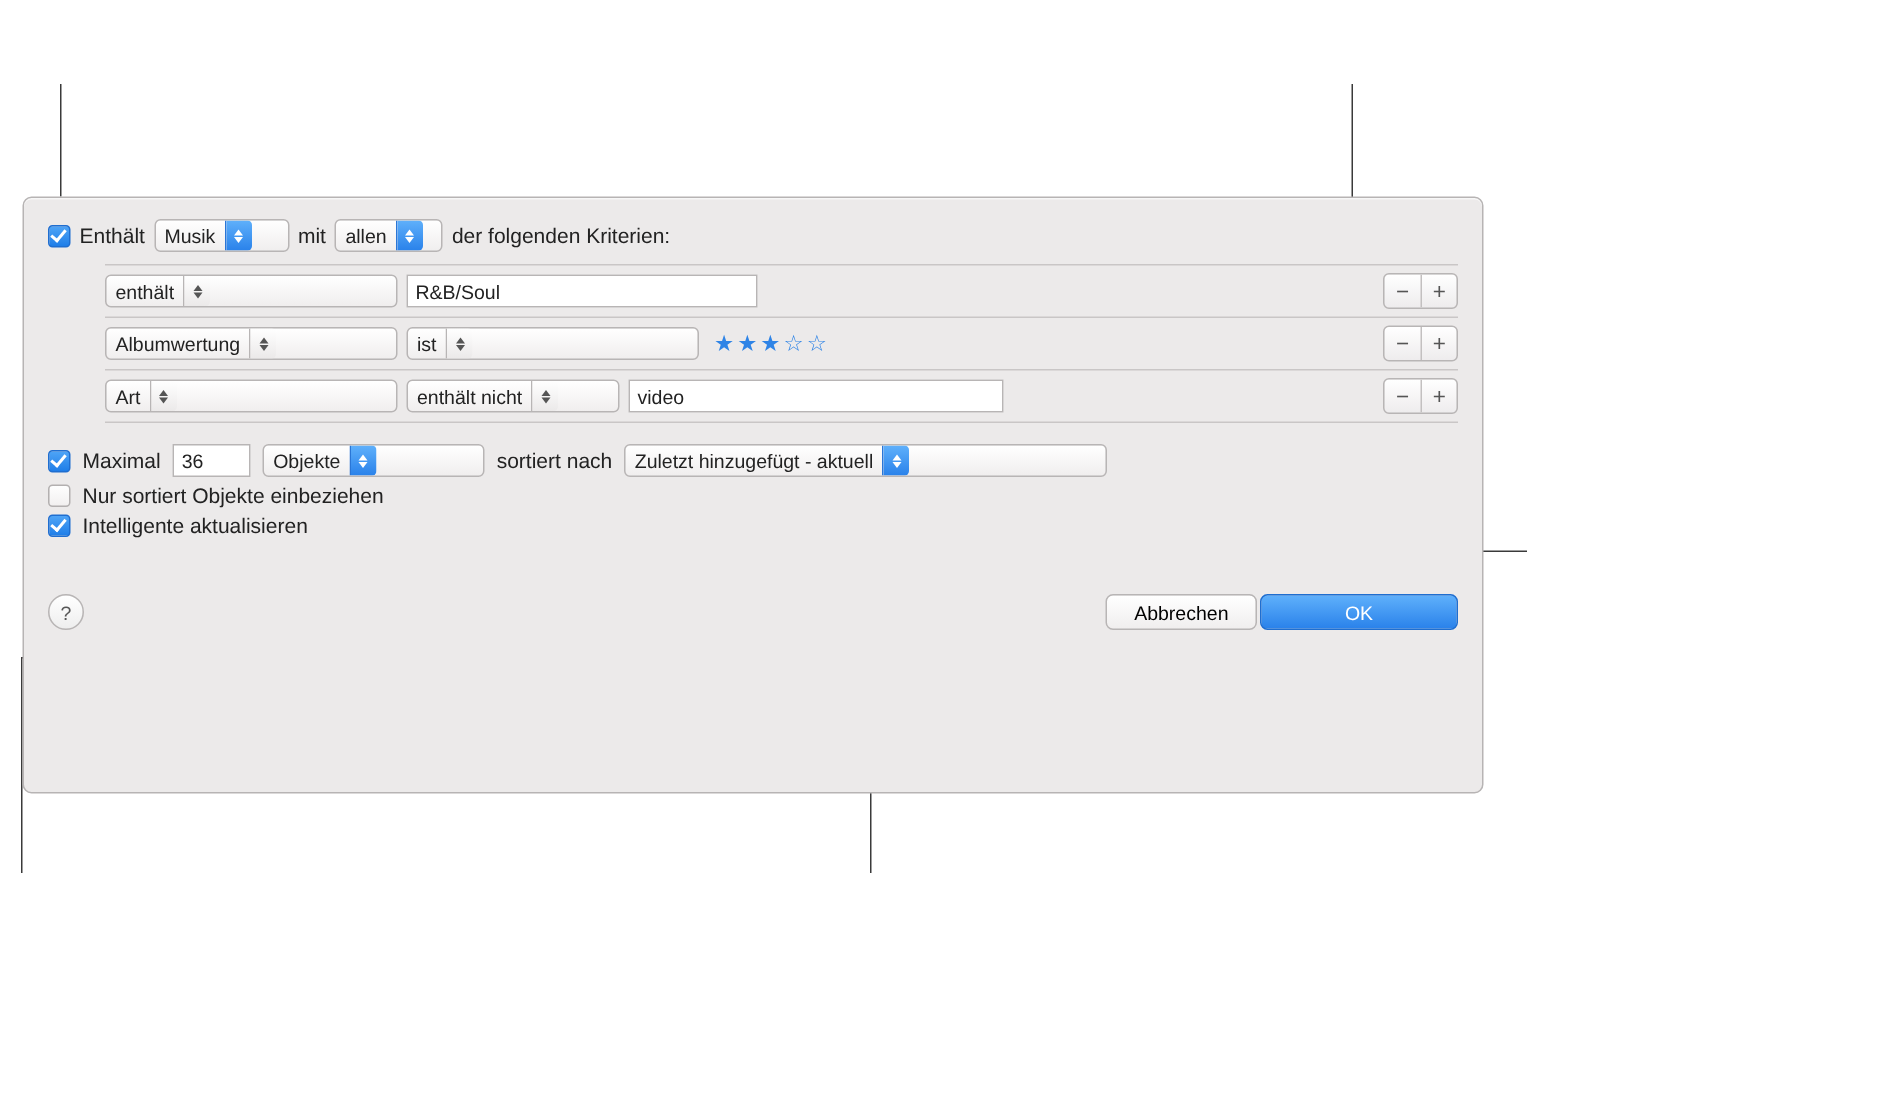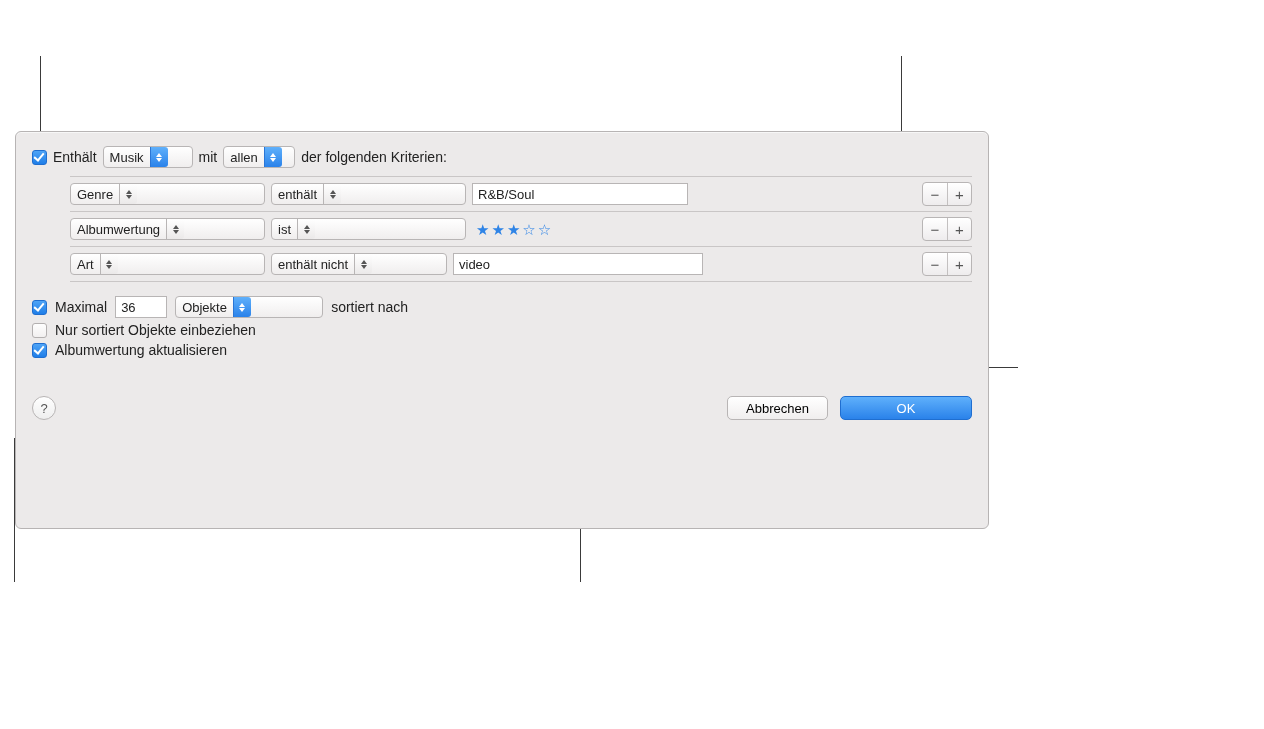--- a/index.html
+++ b/index.html
@@ -295,34 +295,27 @@
           </span>
         </span>
 
         <span class="label">der folgenden Kriterien:</span>
       </div>
 
       <div class="rules">
 
         <div class="rule-row">
           <span class="popup" style="width:195px">
-            <span class="pv">Genre</span>
-            <span class="ind">
-                <span class="tri-up"></span>
-                <span class="tri-down"></span>
-              </span>
-          </span>
-          <span class="popup" style="width:195px">
             <span class="pv">enthält</span>
             <span class="ind">
                 <span class="tri-up"></span>
                 <span class="tri-down"></span>
               </span>
           </span>
-          <span class="textfield" style="width:216px">
+          <span class="textfield" style="width:234px">
             <span>R&amp;B/Soul</span>
           </span>
           <span class="spacer"></span>
           <span class="pm">
             <button><span>−</span></button>
             <button><span>+</span></button>
           </span>
         </div>
 
         <div class="rule-row">
@@ -355,21 +348,21 @@
         </div>
 
         <div class="rule-row">
           <span class="popup" style="width:195px">
             <span class="pv">Art</span>
             <span class="ind">
                 <span class="tri-up"></span>
                 <span class="tri-down"></span>
               </span>
           </span>
-          <span class="popup" style="width:176px">
+          <span class="popup" style="width:142px">
             <span class="pv">enthält nicht</span>
             <span class="ind">
                 <span class="tri-up"></span>
                 <span class="tri-down"></span>
               </span>
           </span>
           <span class="textfield" style="width:250px">
             <span>video</span>
           </span>
           <span class="spacer"></span>
@@ -387,38 +380,45 @@
           <span>36</span>
         </span>
         <span class="popup blue" style="width:148px">
           <span class="pv">Objekte</span>
           <span class="ind">
               <span class="tri-up"></span>
               <span class="tri-down"></span>
             </span>
         </span>
         <span class="label">sortiert nach</span>
+        <span class="popup blue" style="width:322px">
+          <span class="pv">Zuletzt hinzugefügt - aktuell</span>
+          <span class="ind">
+              <span class="tri-up"></span>
+              <span class="tri-down"></span>
+            </span>
+        </span>
       </div>
 
       <div class="opt-row">
         <span class="checkbox"></span>
         <span class="label">Nur sortiert Objekte einbeziehen</span>
       </div>
 
       <div class="opt-row">
         <span class="checkbox checked"></span>
-        <span class="label">Albumwertung aktualisieren</span>
+        <span class="label">Intelligente aktualisieren</span>
       </div>
 
       <div class="bottom" style="position:relative; margin-top:38px; left:0; right:0; bottom:0;">
         <span class="help-btn">
           <span>?</span>
         </span>
         <span style="flex:1"></span>
-        <button class="btn" style="margin-right:12px">
+        <button class="btn" style="margin-right:2px">
           <span>Abbrechen</span>
         </button>
         <button class="btn primary" style="width:132px">
           <span>OK</span>
         </button>
       </div>
 
     </div>
   </div>
 

